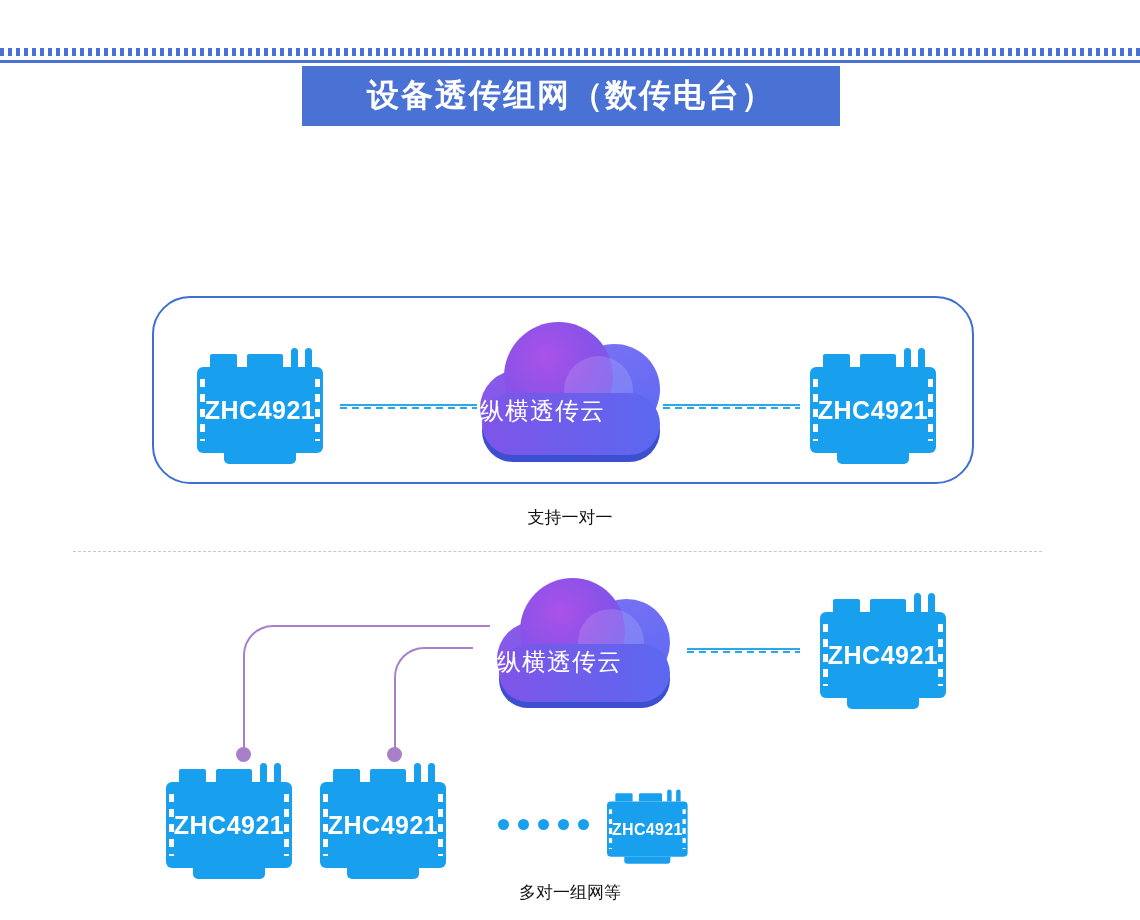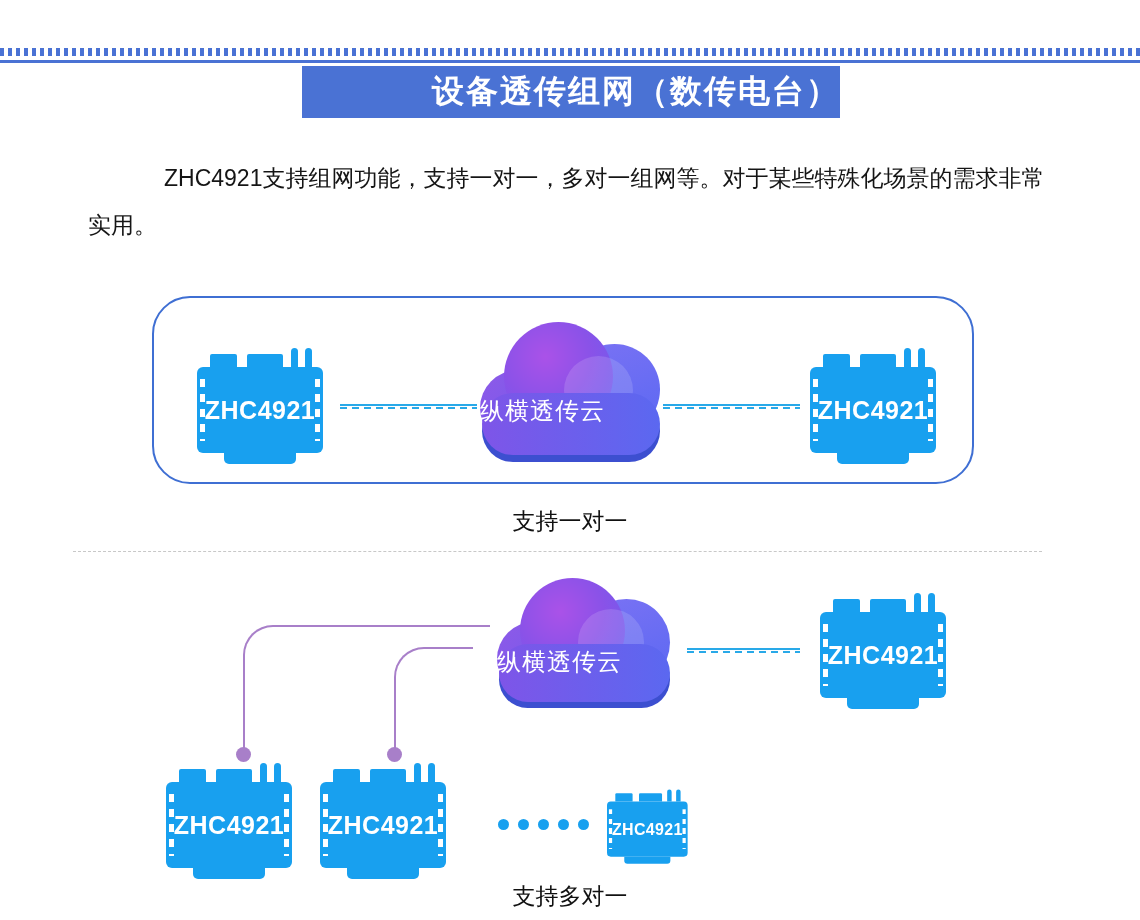--- a/index.html
+++ b/index.html
@@ -9,34 +9,34 @@
     --connector-purple:#a87fc9;
   }
   *{margin:0;padding:0;box-sizing:border-box;}
   body{background:#fff;font-family:"Liberation Sans","DejaVu Sans",sans-serif;}
   .page{position:relative;width:1140px;height:920px;background:#ffffff;overflow:hidden;}
 
   
   .dotted-strip{position:absolute;left:0;top:48px;width:100%;height:8px;
     background:repeating-linear-gradient(to right,var(--accent) 0 4px,transparent 4px 8px);}
   .solid-strip{position:absolute;left:0;top:60px;width:100%;height:3px;background:var(--accent);}
-  .banner{position:absolute;left:302px;top:66px;width:538px;height:52px;background:var(--accent);
-    color:#fff;display:flex;align-items:center;justify-content:flex-end;
+  .banner{position:absolute;left:302px;top:66px;width:538px;height:60px;background:var(--accent);
+    color:#fff;display:flex;align-items:center;justify-content:center;
     font-size:32px;font-weight:600;letter-spacing:2px;}
 
   
   .intro{position:absolute;left:88px;top:155px;width:972px;font-size:23px;line-height:47px;
     color:#151515;text-indent:76px;}
 
   
   .box{position:absolute;left:152px;top:296px;width:822px;height:188px;
     border:2px solid #3f6fd3;border-radius:38px;}
 
   
-  .caption{position:absolute;left:0;width:100%;text-align:center;font-size:23px;color:#111;}
+  .caption{position:absolute;left:0;width:100%;text-align:center;font-size:17px;color:#111;}
   .caption-1{top:506px;}
   .caption-2{top:881px;}
   .divider{position:absolute;left:73px;top:551px;width:969px;border-top:1px dashed #c8c8c8;}
 
   
   .device{position:absolute;width:126px;}
   .dev-top{position:relative;height:15px;}
   .dev-top .blk{position:absolute;bottom:0;background:var(--device-blue);border-radius:2px 2px 0 0;}
   .blk-a{left:13px;width:27px;height:13px;}
   .blk-b{left:50px;width:36px;height:13px;}
@@ -96,21 +96,20 @@
 <body>
 
 <div class="page">
 
   <div class="dotted-strip"></div>
   <div class="solid-strip"></div>
   <div class="banner">
     <span>设备透传组网（数传电台）</span>
   </div>
 
-  <p class="intro">ZHC4921支持组网功能，支持一对一，多对一组网等。对于某些特殊化场景的需求非常实用。</p>
 
   <div class="box"></div>
 
   <div class="device" style="left:197px;top:352px;">
     <div class="dev-top">
       <span class="blk blk-a"></span>
       <span class="blk blk-b"></span>
       <span class="pin pin-a"></span>
       <span class="pin pin-b"></span>
     </div>
@@ -223,15 +222,15 @@
       <span class="blk blk-b"></span>
       <span class="pin pin-a"></span>
       <span class="pin pin-b"></span>
     </div>
     <div class="dev-body">
       <span class="dev-label">ZHC4921</span>
     </div>
     <div class="dev-tab"></div>
   </div>
 
-  <div class="caption caption-2">支持多对一</div>
+  <div class="caption caption-2">多对一组网等</div>
 
 </div>
 
 </body></html>

